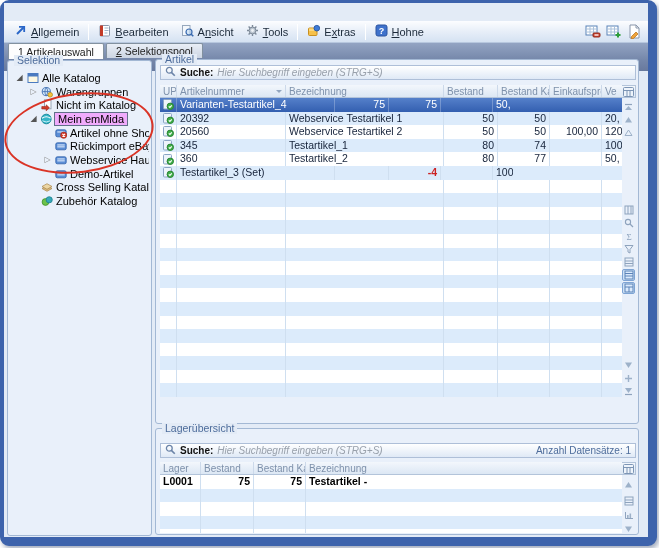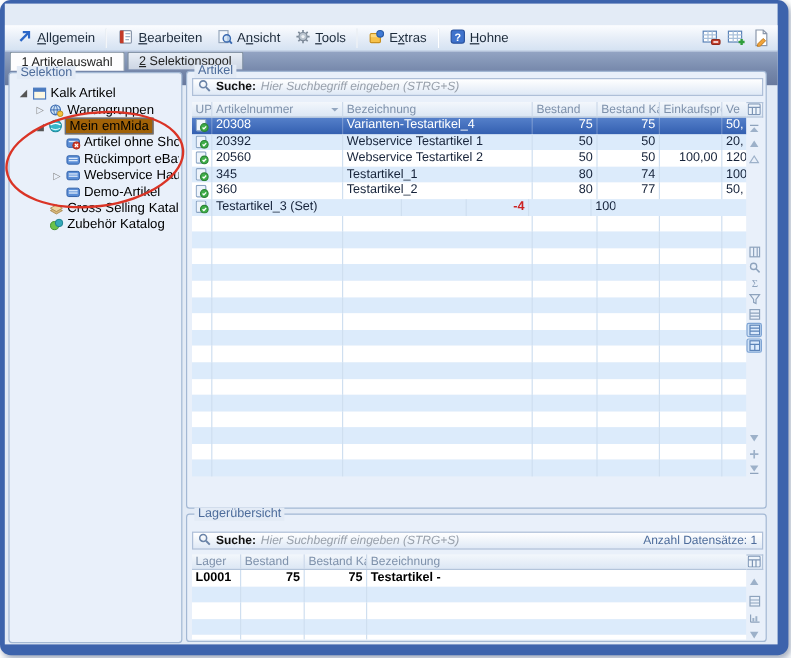--- a/index.html
+++ b/index.html
@@ -70,21 +70,21 @@
   .chooser-btn{position:absolute;width:14px;height:13px;display:flex;align-items:center;
     justify-content:center;background:linear-gradient(180deg,#f3f7fc,#dce7f4);
     border:1px solid #b3c4da;border-left:none}
   
   .tree{position:absolute;left:2px;top:10px;right:2px;bottom:4px;overflow:hidden}
   .titem{display:flex;align-items:center;height:13.7px;font-size:11px;color:#000;white-space:nowrap}
   .texp{width:11px;display:flex;justify-content:center;font-size:8px;color:#555;flex:none}
   .texp.closed{color:#8a8a8a;font-size:8px}
   .ticon{width:15px;display:flex;justify-content:center;align-items:center;flex:none}
   .tlabel{padding:0 2px;line-height:12px}
-  .tlabel.boxed{border:1px solid #62708a;background:#a16207;padding:0 3px}
+  .tlabel.boxed{border:1px solid #62708a;background:#f0abfc;padding:0 3px}
   .ellipse{position:absolute;border:2px solid #da3426;border-radius:50%;
     transform:rotate(-7deg);pointer-events:none;z-index:5}
   u{text-decoration:underline}
 </style>
 </head>
 <body>
 
 <div class="window">
  <div class="inner">
 
@@ -178,32 +178,42 @@
     <span class="gb-label">Selektion</span>
     <div class="tree" id="tree">
           <div class="titem" style="padding-left: 4px;">
     <span class="texp">◢</span>
     <span class="ticon">
               <svg width="12" height="12" viewBox="0 0 12 12">
                 <rect x="1" y="1.5" width="10" height="9" fill="#fdf8e2" stroke="#4a7ac0"></rect>
                 <rect x="1" y="1.5" width="10" height="3" fill="#4a7ac0"></rect>
               </svg>
             </span>
-    <span class="tlabel">Kalk Artikel</span>
+    <span class="tlabel">Alle Katalog</span>
   </div>
           <div class="titem" style="padding-left: 18px;">
     <span class="texp closed">▷</span>
     <span class="ticon">
               <svg width="12" height="12" viewBox="0 0 12 12">
                 <circle cx="5.3" cy="5.6" r="4.1" fill="#cfe4f7" stroke="#3a6ab0" stroke-width=".9"></circle>
                 <path d="M1.3 5.6h8M5.3 1.6c1.9 2.4 1.9 5.6 0 8M5.3 1.6c-1.9 2.4-1.9 5.6 0 8" stroke="#3a6ab0" fill="none" stroke-width=".8"></path>
                 <circle cx="9.2" cy="8.8" r="2.3" fill="#f5c33b" stroke="#b88b1d" stroke-width=".8"></circle>
               </svg>
             </span>
     <span class="tlabel">Warengruppen</span>
+  </div>
+          <div class="titem" style="padding-left: 18px;">
+    <span class="texp"></span>
+    <span class="ticon">
+              <svg width="12" height="12" viewBox="0 0 12 12">
+                <rect x="3.5" y="0.8" width="6.5" height="9" fill="#fff" stroke="#97a4b4"></rect>
+                <path d="M0.8 7.6 h4.4 v-1.8 l3.2 3 -3.2 3 v-1.8 h-4.4z" fill="#d23c2a" stroke="#9e2417" stroke-width=".6"></path>
+              </svg>
+            </span>
+    <span class="tlabel">Nicht im Katalog</span>
   </div>
           <div class="titem" style="padding-left: 18px;">
     <span class="texp">◢</span>
     <span class="ticon">
               <svg width="13" height="12" viewBox="0 0 13 12">
                 <circle cx="6.3" cy="6" r="4.8" fill="#35b6c9" stroke="#1b8a9c"></circle>
                 <path d="M2 5.2 q4.3-2.8 8.6 0" stroke="#fff" fill="none" stroke-width="1.1"></path>
                 <path d="M2.4 7.8 q3.9 2.4 7.8 0" stroke="#d6f4f8" fill="none" stroke-width=".9"></path>
               </svg>
             </span>
@@ -309,21 +319,20 @@
         </div>
     <div class="rows" style="left:4px;top:38px;width:462px;height:300px" id="art-rows">
           <div class="trow sel">
     <div class="td icon-cell" style="width:17px">
               <svg width="11" height="11" viewBox="0 0 11 11">
                 <rect x="0.5" y="0.5" width="8" height="9.5" rx="1" fill="#eef4fb" stroke="#8aa4c4"></rect>
                 <circle cx="7.3" cy="7.3" r="3.2" fill="#3fae49" stroke="#2c8436"></circle>
                 <path d="M5.8 7.3 l1.1 1.1 1.9-2.1" stroke="#fff" stroke-width="1.1" fill="none"></path>
               </svg>
             </div>
-    <div class="td" style="width:109px">20308</div>
     <div class="td" style="width:158px">Varianten-Testartikel_4</div>
     <div class="td num" style="width:54px">75</div>
     <div class="td num" style="width:52px">75</div>
     <div class="td num" style="width:52px"></div>
     <div class="td" style="width:20px;border-right:none">50,</div>
   </div>
           <div class="trow">
     <div class="td icon-cell" style="width:17px">
               <svg width="11" height="11" viewBox="0 0 11 11">
                 <rect x="0.5" y="0.5" width="8" height="9.5" rx="1" fill="#eef4fb" stroke="#8aa4c4"></rect>

